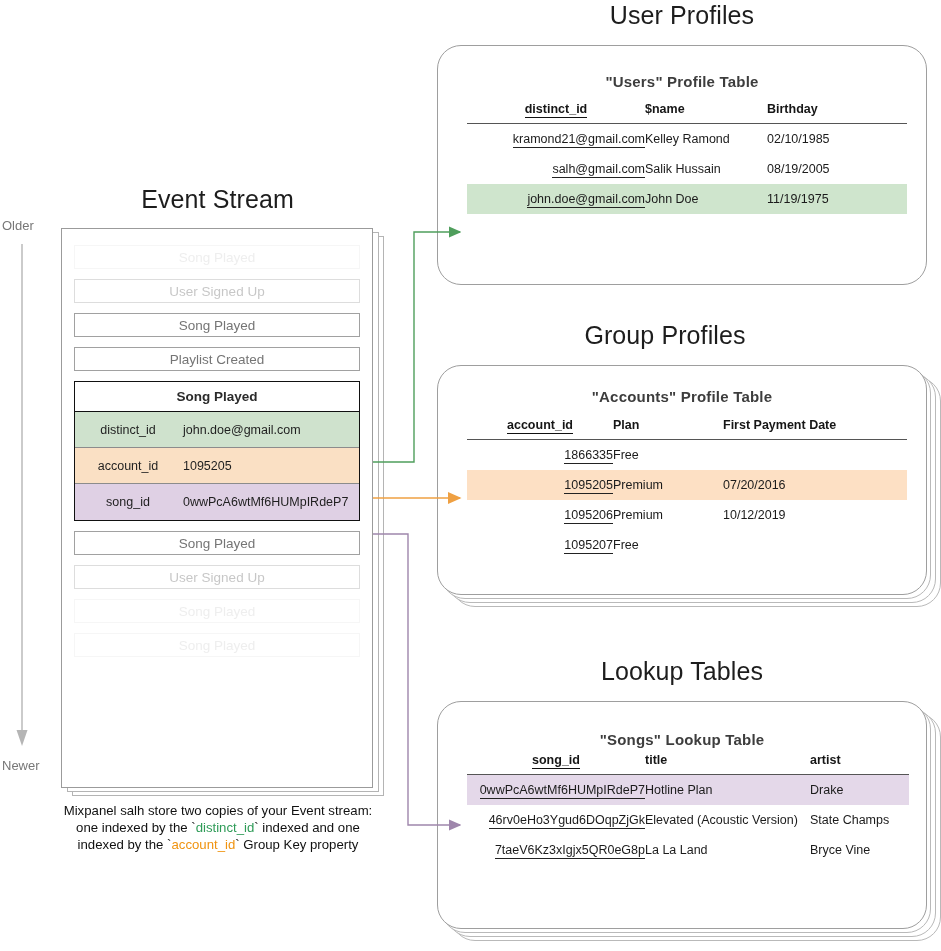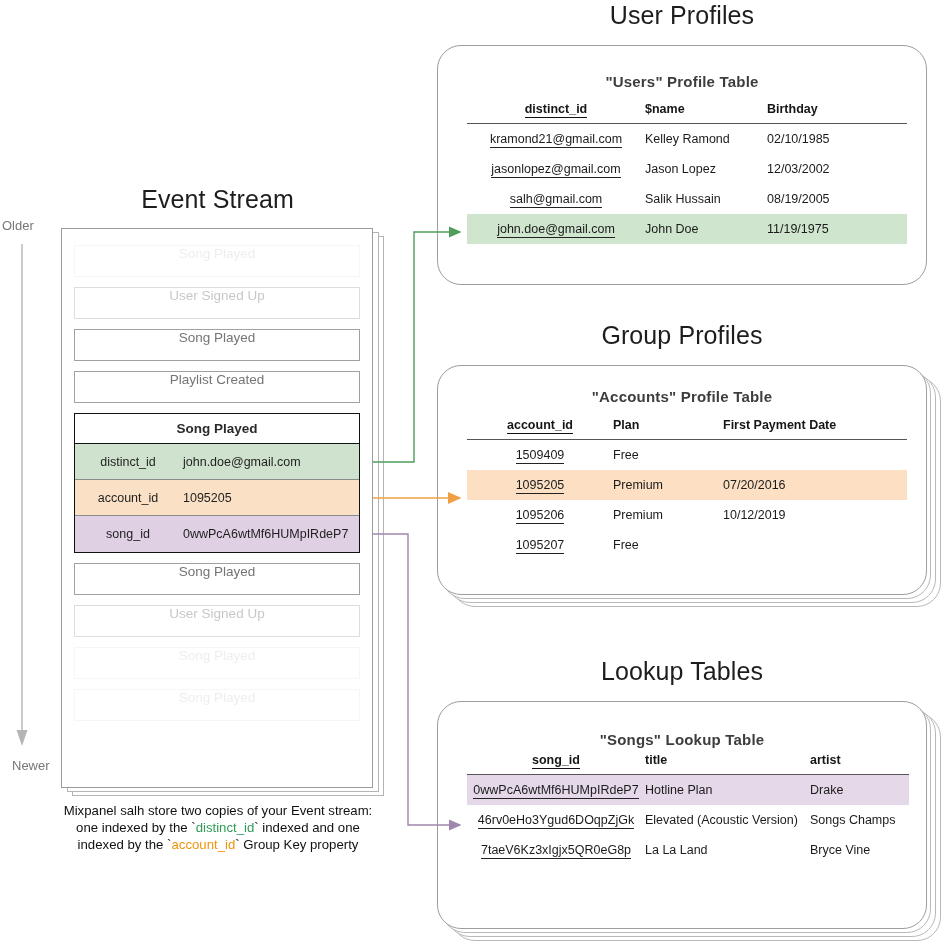--- a/index.html
+++ b/index.html
@@ -19,38 +19,38 @@
   .section-title {
     position: absolute;
     font-size: 25px;
     font-weight: 400;
     color: #1d1d1d;
     text-align: center;
     letter-spacing: 0.1px;
     white-space: nowrap;
   }
   #title-user-profiles  { left: 437px; top: 1px;   width: 490px; }
-  #title-group-profiles { left: 437px; top: 321px; width: 490px; }
+  #title-group-profiles { left: 420px; top: 321px; width: 490px; }
   #title-lookup-tables  { left: 437px; top: 657px; width: 490px; }
   #title-event-stream   { left: 55px;  top: 185px; width: 325px; }
 
   
   #timeline {
     position: absolute;
     left: 0px; top: 218px;
     width: 43px; height: 560px;
   }
   .tl-label {
     position: absolute;
     font-size: 13px;
     color: #777;
     white-space: nowrap;
   }
   #tl-older { left: 2px; top: 0px; }
-  #tl-newer { left: 12px; top: 540px; }
+  #tl-newer { left: 2px; top: 540px; }
 
   .stack-shadow {
     position: absolute;
     border: 1.4px solid #b4b4b4;
     background: #ffffff;
   }
 
   #eventstream-shadow2 {
     left: 72px; top: 236px; width: 312px; height: 560px;
   }
@@ -59,26 +59,26 @@
   }
   #eventstream-card {
     position: absolute;
     left: 61px; top: 228px; width: 312px; height: 560px;
     border: 1.4px solid #9b9b9b;
     background: #ffffff;
     padding: 16px 12px;
   }
 
   .event-row {
-    height: 32px;
+    height: 24px;
     margin-bottom: 10px;
     border: 1.2px solid #8c8c8c;
     background: #ffffff;
     display: flex;
-    align-items: flex-start;
+    align-items: center;
     justify-content: center;
     font-size: 13.5px;
     color: #4a4a4a;
   }
   .event-row.fade-1 { opacity: 0.95; color: #6e6e6e; border-color:#9d9d9d; }
   .event-row.fade-2 { opacity: 0.55; color: #9a9a9a; border-color:#c3c3c3; }
   .event-row.fade-3 { opacity: 0.25; color: #bdbdbd; border-color:#dedede; }
 
   
   #focused-event {
@@ -156,21 +156,21 @@
     padding-bottom: 1px;
   }
   table.data-table thead tr { border-bottom: 1.3px solid #555; }
   table.data-table td {
     font-size: 12.5px;
     color: #1b1b1b;
     height: 30px;
     padding: 0;
     white-space: nowrap;
   }
-  td.key-cell { text-align: center; }
+  td.key-cell { text-align: right; }
   td.key-cell span {
     border-bottom: 1px solid #222;
     padding-bottom: 1px;
   }
   tr.hl-green  td { background: #cfe5cd; }
   tr.hl-orange td { background: #fde0c4; }
   tr.hl-purple td { background: #e4d8e9; }
 
   
   #users-card   { left: 437px; top: 45px;  width: 490px; height: 240px; }
@@ -290,25 +290,20 @@
       <th class="center u"><span>distinct_id</span></th>
       <th>$name</th>
       <th>Birthday</th>
     </tr>
   </thead>
   <tbody id="users-body">
       <tr class="">
         <td class="key-cell"><span>kramond21@gmail.com</span></td>
         <td>Kelley Ramond</td>
         <td>02/10/1985</td>
-      </tr>
-      <tr class="">
-        <td class="key-cell"><span>jasonlopez@gmail.com</span></td>
-        <td>Jason Lopez</td>
-        <td>12/03/2002</td>
       </tr>
       <tr class="">
         <td class="key-cell"><span>salh@gmail.com</span></td>
         <td>Salik Hussain</td>
         <td>08/19/2005</td>
       </tr>
       <tr class="hl-green">
         <td class="key-cell"><span>john.doe@gmail.com</span></td>
         <td>John Doe</td>
         <td>11/19/1975</td>
@@ -329,21 +324,21 @@
     </colgroup>
   <thead>
     <tr>
       <th class="center u"><span>account_id</span></th>
       <th>Plan</th>
       <th>First Payment Date</th>
     </tr>
   </thead>
   <tbody id="accounts-body">
       <tr class="">
-        <td class="key-cell"><span>1509409</span></td>
+        <td class="key-cell"><span>1866335</span></td>
         <td>Free</td>
         <td></td>
       </tr>
       <tr class="hl-orange">
         <td class="key-cell"><span>1095205</span></td>
         <td>Premium</td>
         <td>07/20/2016</td>
       </tr>
       <tr class="">
         <td class="key-cell"><span>1095206</span></td>
@@ -378,21 +373,21 @@
   </thead>
   <tbody id="songs-body">
       <tr class="hl-purple">
         <td class="key-cell"><span>0wwPcA6wtMf6HUMpIRdeP7</span></td>
         <td>Hotline Plan</td>
         <td>Drake</td>
       </tr>
       <tr class="">
         <td class="key-cell"><span>46rv0eHo3Ygud6DOqpZjGk</span></td>
         <td>Elevated (Acoustic Version)</td>
-        <td>Songs Champs</td>
+        <td>State Champs</td>
       </tr>
       <tr class="">
         <td class="key-cell"><span>7taeV6Kz3xIgjx5QR0eG8p</span></td>
         <td>La La Land</td>
         <td>Bryce Vine</td>
       </tr>
     </tbody>
 </table>
 
 <svg id="connectors">

